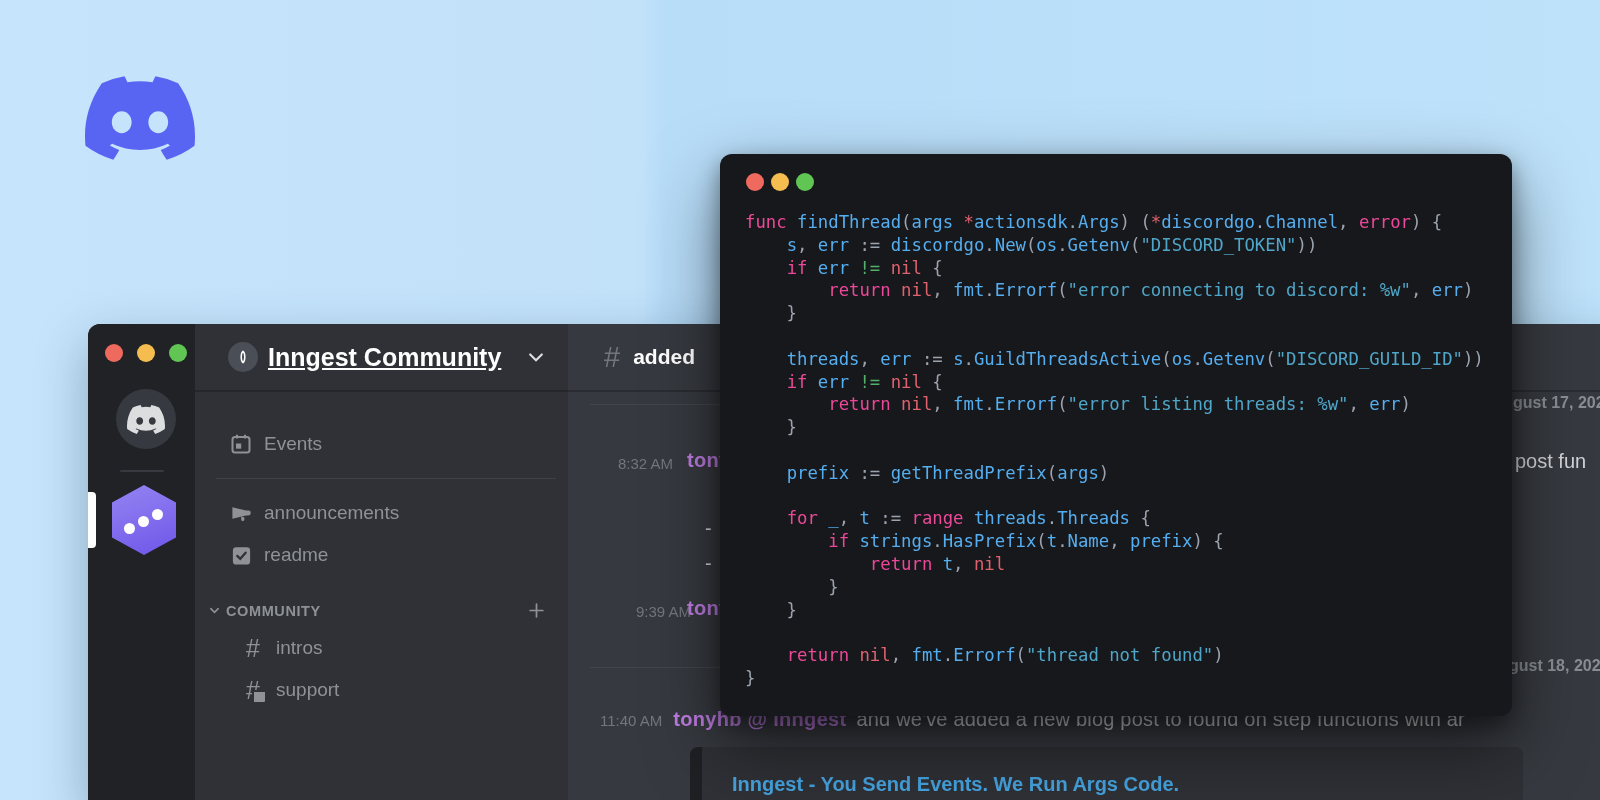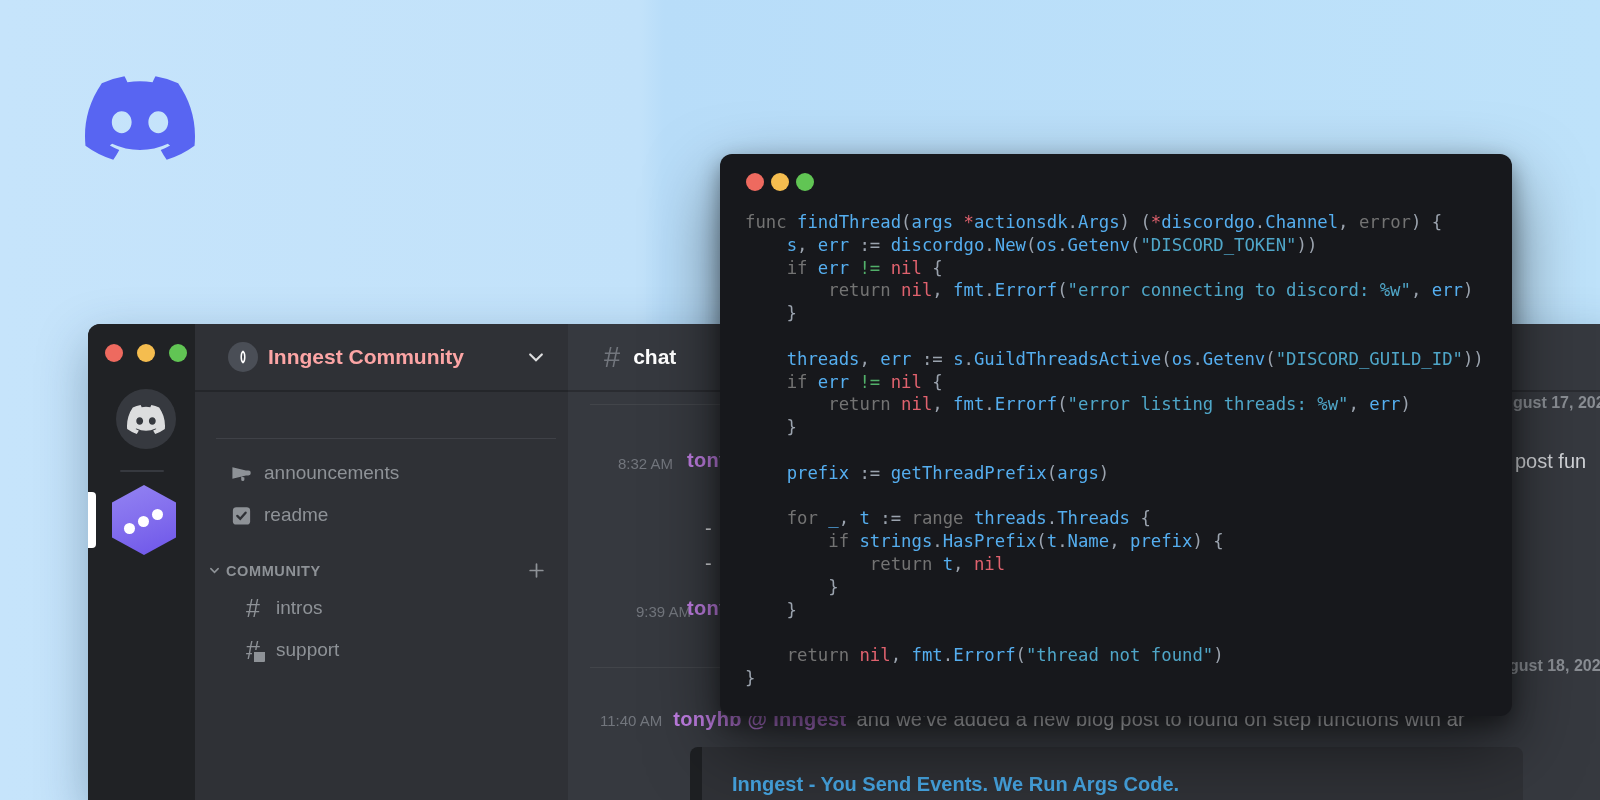--- a/index.html
+++ b/index.html
@@ -27,21 +27,21 @@
            clip-path:polygon(50% 0,100% 25%,100% 75%,50% 100%,0 75%,0 25%);}
   .hexicon i{position:absolute;width:11px;height:11px;border-radius:50%;background:#fff;}
   .hexicon .d1{left:12px;top:38px}.hexicon .d2{left:26px;top:31px}.hexicon .d3{left:40px;top:24px}
 
   
   .sidebar{width:373px;flex:none;background:#2f3136;display:flex;flex-direction:column;}
   .sb-head{height:66px;flex:none;display:flex;align-items:center;padding:0 22px 0 33px;
            border-bottom:2px solid rgba(0,0,0,.22);cursor:pointer;}
   .guild-badge{width:30px;height:30px;flex:none;border-radius:50%;background:#4a4e56;
                display:flex;align-items:center;justify-content:center;margin-right:10px;}
-  .sb-title{color:#fca5a5;font-size:21px;font-weight:700;flex:1;white-space:nowrap;overflow:hidden;}
+  .sb-title{color:#ffffff;font-size:25px;font-weight:700;flex:1;white-space:nowrap;overflow:hidden;text-decoration:underline;}
   .chan-list{padding-top:32px;}
   .chan{display:flex;align-items:center;height:40px;margin:0 12px 2px 21px;padding-left:12px;
         border-radius:6px;color:#8e9297;cursor:pointer;}
   .chan .cico{width:26px;height:26px;flex:none;display:flex;align-items:center;justify-content:center;margin-right:10px;position:relative;}
   .chan .clabel{font-size:19px;font-weight:500;}
   .hashglyph{font-size:25px;font-weight:500;color:#8e9297;line-height:1;}
   .bubble{position:absolute;right:-1px;bottom:-1px;width:11px;height:10px;background:#8e9297;
           border:2px solid #2f3136;border-radius:2px 2px 3px 2px;}
   .sb-divider{height:1px;background:#3f4147;margin:14px 12px 14px 21px;}
   .category{display:flex;align-items:center;color:#8e9297;margin:26px 22px 8px 14px;cursor:pointer;}
@@ -70,21 +70,21 @@
 
   
   .cwin{position:absolute;left:720px;top:154px;width:792px;height:562px;background:#17181c;
         border-radius:12px;z-index:5;
         box-shadow:0 30px 70px rgba(0,0,0,.5),0 8px 22px rgba(0,0,0,.4);}
   .cwin .tl1{left:26px;top:19px}.cwin .tl2{left:51px;top:19px}.cwin .tl3{left:76px;top:19px}
   .code{position:absolute;left:25px;top:57px;right:8px;bottom:10px;overflow:hidden;
         font-family:"DejaVu Sans Mono","Liberation Mono",monospace;font-size:17.3px;line-height:22.8px;
         white-space:pre;}
   .code .ln{height:22.8px;}
-  .tk{color:#737373}.tf{color:#55aeef}.tstr{color:#4fa6c8}.tr{color:#e0626e}.tp{color:#9ba3ae}.tg{color:#52b06a}
+  .tk{color:#ec4899}.tf{color:#55aeef}.tstr{color:#4fa6c8}.tr{color:#e0626e}.tp{color:#9ba3ae}.tg{color:#52b06a}
 
   .icon-stroke{stroke:#8e9297;fill:none;stroke-width:2;}
 </style>
 </head>
 <body>
 
 <div class="stage">
 
   <svg class="brand-logo" viewBox="0 0 127.14 96.36">
     <path fill="#5865f2" d="M107.7,8.07A105.15,105.15,0,0,0,81.47,0a72.06,72.06,0,0,0-3.36,6.83A97.68,97.68,0,0,0,49,6.83,72.37,72.37,0,0,0,45.64,0,105.89,105.89,0,0,0,19.39,8.09C2.79,32.65-1.71,56.6.54,80.21h0A105.73,105.73,0,0,0,32.71,96.36,77.7,77.7,0,0,0,39.6,85.25a68.42,68.42,0,0,1-10.85-5.18c.91-.66,1.8-1.34,2.66-2a75.57,75.57,0,0,0,64.32,0c.87.71,1.76,1.39,2.66,2a68.68,68.68,0,0,1-10.87,5.19,77,77,0,0,0,6.89,11.1A105.25,105.25,0,0,0,126.6,80.22h0C129.24,52.84,122.09,29.11,107.7,8.07ZM42.45,65.69C36.18,65.69,31,60,31,53s5-12.74,11.43-12.74S54,46,53.89,53,48.84,65.69,42.45,65.69Zm42.24,0C78.41,65.69,73.25,60,73.25,53s5-12.74,11.44-12.74S96.23,46,96.12,53,91.08,65.69,84.69,65.69Z"></path>
@@ -117,20 +117,31 @@
               <path d="M12 4.5c3.2 2.4 3.2 12.6 0 15-3.2-2.4-3.2-12.6 0-15z" fill="none" stroke="#fff" stroke-width="2"></path>
             </svg>
         </span>
         <span class="sb-title">Inngest Community</span>
         <svg width="20" height="20" viewBox="0 0 24 24">
             <path d="M5 9l7 7 7-7" fill="none" stroke="#dcddde" stroke-width="2.6" stroke-linecap="round"></path>
           </svg>
       </div>
 
       <div class="chan-list">
+        <div class="chan">
+          <span class="cico">
+            <svg width="24" height="24" viewBox="0 0 24 24">
+              <rect x="3.5" y="5" width="17" height="15.5" rx="2.5" class="icon-stroke"></rect>
+              <line x1="8" y1="2.8" x2="8" y2="6.4" class="icon-stroke"></line>
+              <line x1="16" y1="2.8" x2="16" y2="6.4" class="icon-stroke"></line>
+              <rect x="7" y="11.5" width="5.2" height="5.2" fill="#8e9297"></rect>
+            </svg>
+          </span>
+          <span class="clabel">Events</span>
+        </div>
 
         <div class="sb-divider"></div>
 
         <div class="chan">
           <span class="cico">
             <svg width="24" height="24" viewBox="0 0 24 24">
               <path d="M3.4 6.2L17 9.6h2.4A2.4 2.4 0 0 1 21.8 12a2.4 2.4 0 0 1-2.4 2.4H17L3.4 17.8zM12.2 15.6l3.2.8v2.1a1.6 1.6 0 0 1-3.2 0z" fill="#8e9297"></path>
             </svg>
           </span>
           <span class="clabel">announcements</span>
@@ -169,21 +180,21 @@
               <span class="bubble"></span>
           </span>
           <span class="clabel">support</span>
         </div>
       </div>
     </div>
 
     <div class="chat">
       <div class="chat-head">
         <span class="hash">#</span>
-        <span class="cname">chat</span>
+        <span class="cname">added</span>
       </div>
 
       <div class="chat-body">
 
         <div class="divline" style="top:14px"></div>
         <div class="datelabel" style="left:938px;top:4px">gust 17, 202</div>
 
         <span class="ts" style="left:50px;top:65px">8:32 AM</span>
         <span class="uname" style="left:119px;top:59px">tonyhb @ Inngest</span>
         <span class="frag" style="left:947px;top:60px">post fun</span>

